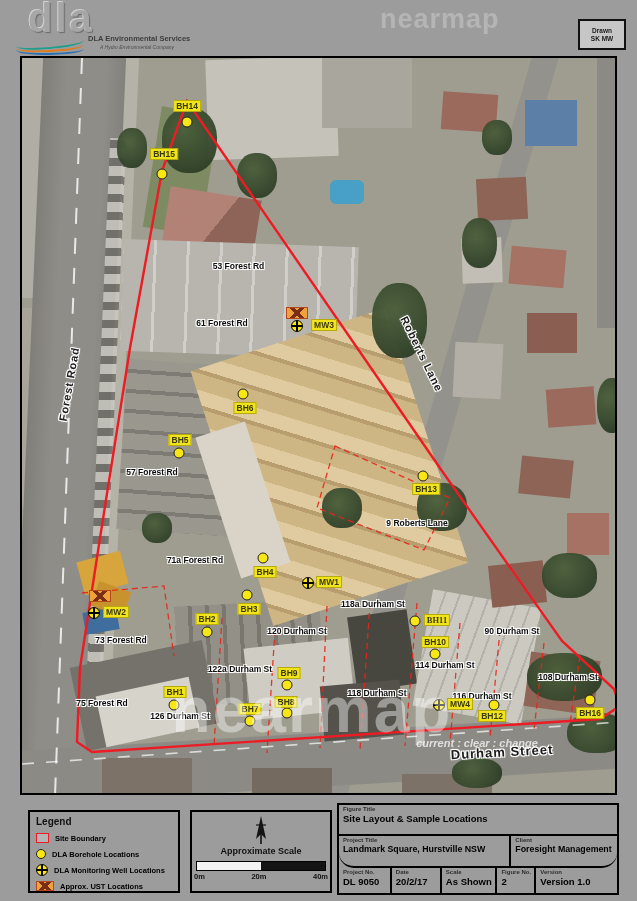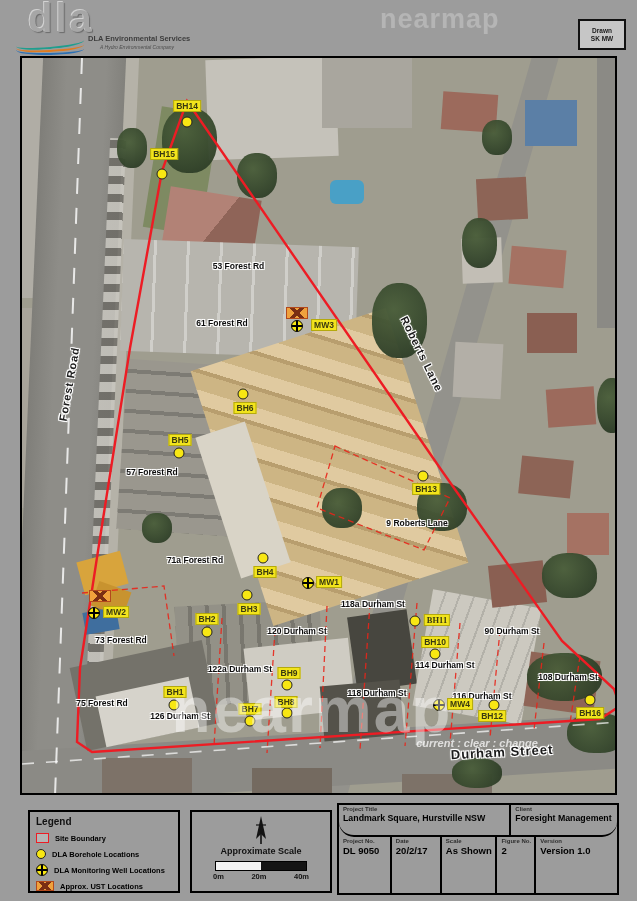--- a/index.html
+++ b/index.html
@@ -72,21 +72,21 @@
   .ic-monitoring-well{width:12px;height:12px;border-radius:50%;border:1.5px solid #000;
     background:
       linear-gradient(#000,#000) center/100% 2px no-repeat,
       linear-gradient(#000,#000) center/2px 100% no-repeat,
       #f8e713;}
   .ic-ust{width:18px;height:10px;border:1.5px solid #b3491c;
     background:
       linear-gradient(45deg, transparent 40%, #7a2e14 40% 60%, transparent 60%),
       linear-gradient(-45deg, transparent 40%, #7a2e14 40% 60%, transparent 60%),
       #f0a13c;}
-  #scalebox{left:190px;top:810px;width:142px;height:83px;padding:3px 19px;text-align:center;}
+  #scalebox{left:190px;top:810px;width:142px;height:83px;padding:3px 0;text-align:center;}
   .north{margin:0 auto;display:block;}
   .scale-title{font-size:9px;font-weight:bold;color:#111;margin-top:1px;}
   .scalebar{margin:5px 4px 0 4px;height:8px;border:1.5px solid #000;display:flex;}
   .scalebar .half1{flex:1;background:#f4f4f4;}
   .scalebar .half2{flex:1;background:#141414;}
   .scale-ticks{display:flex;justify-content:space-between;margin:1px 2px 0 2px;}
   .scale-ticks span{font-size:7.5px;font-weight:bold;color:#111;}
   #titleblock{left:337px;top:803px;width:282px;height:92px;display:flex;flex-direction:column;}
   .tb-row{display:flex;border-bottom:2px solid #000;}
   .tb-row:last-child{border-bottom:none;}
@@ -319,20 +319,26 @@
       <div class="half2"></div>
   </div>
   <div class="scale-ticks">
       <span>0m</span>
       <span>20m</span>
       <span>40m</span>
     </div>
 </div>
 
 <div id="titleblock" class="box">
+  <div class="tb-row tb-r1">
+    <div class="tb-cell" style="flex:1;">
+      <div class="tb-label">Figure Title</div>
+      <div class="tb-value">Site Layout &amp; Sample Locations</div>
+    </div>
+  </div>
   <div class="tb-row tb-r2">
     <div class="tb-cell" style="flex:0 0 62%;">
       <div class="tb-label">Project Title</div>
       <div class="tb-value" style="font-size:8.8px;">Landmark Square, Hurstville NSW</div>
     </div>
     <div class="tb-cell" style="flex:1;">
       <div class="tb-label">Client</div>
       <div class="tb-value" style="font-size:8.8px;">Foresight Management</div>
     </div>
   </div>

